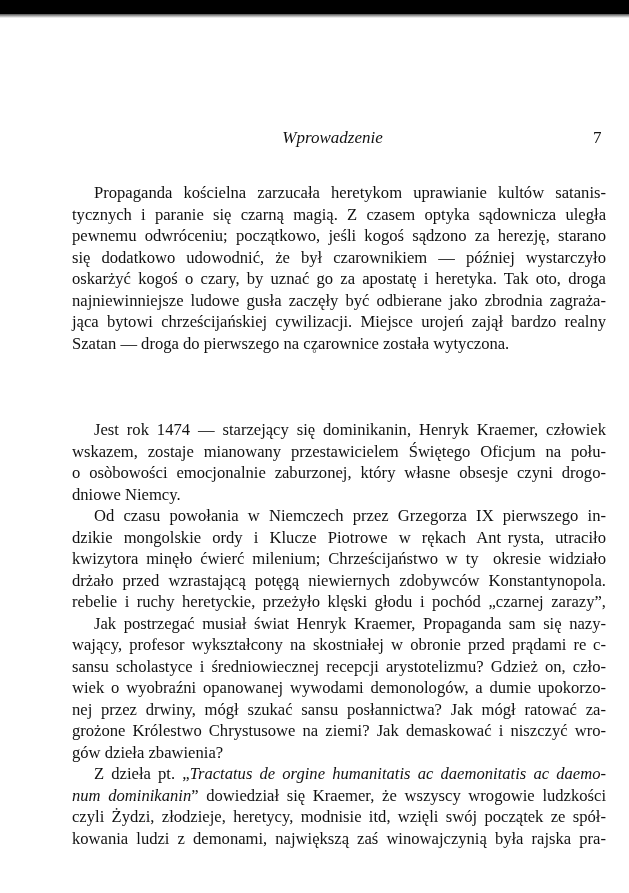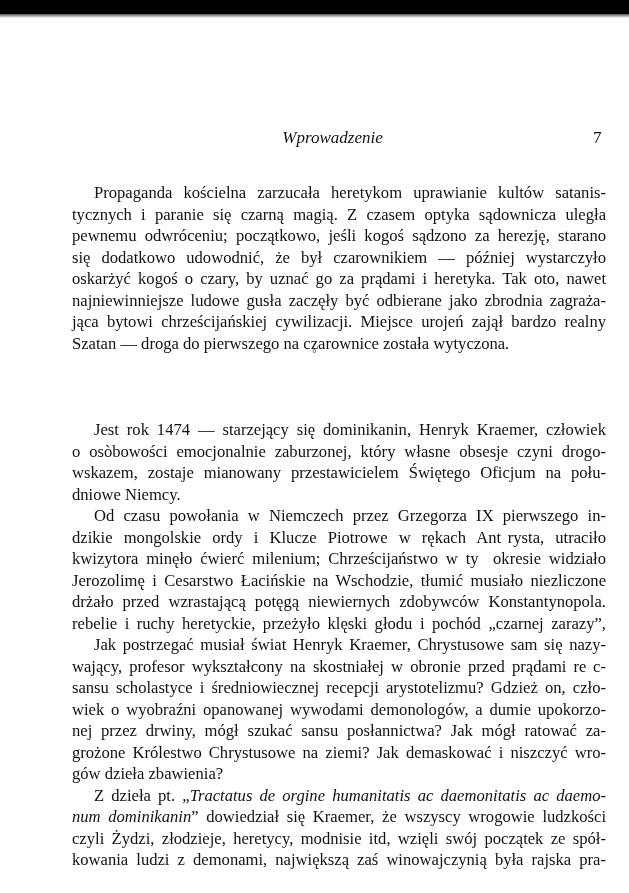--- a/index.html
+++ b/index.html
@@ -49,46 +49,45 @@
   <span class="head-title">Wprowadzenie</span>
   <span class="page-number">7</span>
 </div>
 
 <div class="body-text">
   <div>
     <span class="line indent">Propaganda kościelna zarzucała heretykom uprawianie kultów satanis-</span>
     <span class="line">tycznych i paranie się czarną magią. Z czasem optyka sądownicza uległa</span>
     <span class="line">pewnemu odwróceniu; początkowo, jeśli kogoś sądzono za herezję, starano</span>
     <span class="line">się dodatkowo udowodnić, że był czarownikiem — później wystarczyło</span>
-    <span class="line">oskarżyć kogoś o czary, by uznać go za prądami i heretyka. Tak oto, nawet</span>
+    <span class="line">oskarżyć kogoś o czary, by uznać go za apostatę i heretyka. Tak oto, droga</span>
     <span class="line">najniewinniejsze ludowe gusła zaczęły być odbierane jako zbrodnia zagraża-</span>
     <span class="line">jąca bytowi chrześcijańskiej cywilizacji. Miejsce urojeń zajął bardzo realny</span>
     <span class="line last">Szatan — droga do pierwszego na czarownice została wytyczona.</span>
   </div>
 
   <div style="height: 65px;"></div>
 
   <div>
     <span class="line indent">Jest rok 1474 — starzejący się dominikanin, Henryk Kraemer, człowiek</span>
+    <span class="line">wskazem, zostaje mianowany przestawicielem Świętego Oficjum na połu-</span>
     <span class="line">o osòbowości emocjonalnie zaburzonej, który własne obsesje czyni drogo-</span>
-    <span class="line">wskazem, zostaje mianowany przestawicielem Świętego Oficjum na połu-</span>
     <span class="line last">dniowe Niemcy.</span>
   </div>
 
   <div>
     <span class="line indent">Od czasu powołania w Niemczech przez Grzegorza IX pierwszego in-</span>
     <span class="line">dzikie mongolskie ordy i Klucze Piotrowe w rękach Ant  rysta, utraciło</span>
     <span class="line">kwizytora minęło ćwierć milenium; Chrześcijaństwo w ty   okresie widziało</span>
-    <span class="line">Jerozolimę i Cesarstwo Łacińskie na Wschodzie, tłumić musiało niezliczone</span>
     <span class="line">drżało przed wzrastającą potęgą niewiernych zdobywców Konstantynopola.</span>
     <span class="line">rebelie i ruchy heretyckie, przeżyło klęski głodu i pochód „czarnej zarazy”,</span>
   </div>
 
   <div>
-    <span class="line indent">Jak postrzegać musiał świat Henryk Kraemer, Chrystusowe sam się nazy-</span>
+    <span class="line indent">Jak postrzegać musiał świat Henryk Kraemer, Propaganda sam się nazy-</span>
     <span class="line">wający, profesor wykształcony na skostniałej w obronie przed prądami re  c-</span>
     <span class="line">sansu scholastyce i średniowiecznej recepcji arystotelizmu? Gdzież on, czło-</span>
     <span class="line">wiek o wyobraźni opanowanej wywodami demonologów, a dumie upokorzo-</span>
     <span class="line">nej przez drwiny, mógł szukać sansu posłannictwa? Jak mógł ratować za-</span>
     <span class="line">grożone Królestwo Chrystusowe na ziemi? Jak demaskować i niszczyć wro-</span>
     <span class="line last">gów dzieła zbawienia?</span>
   </div>
 
   <div>
     <span class="line indent"><span>Z dzieła pt. „</span><em>Tractatus de orgine humanitatis ac daemonitatis ac daemo-</em></span>

